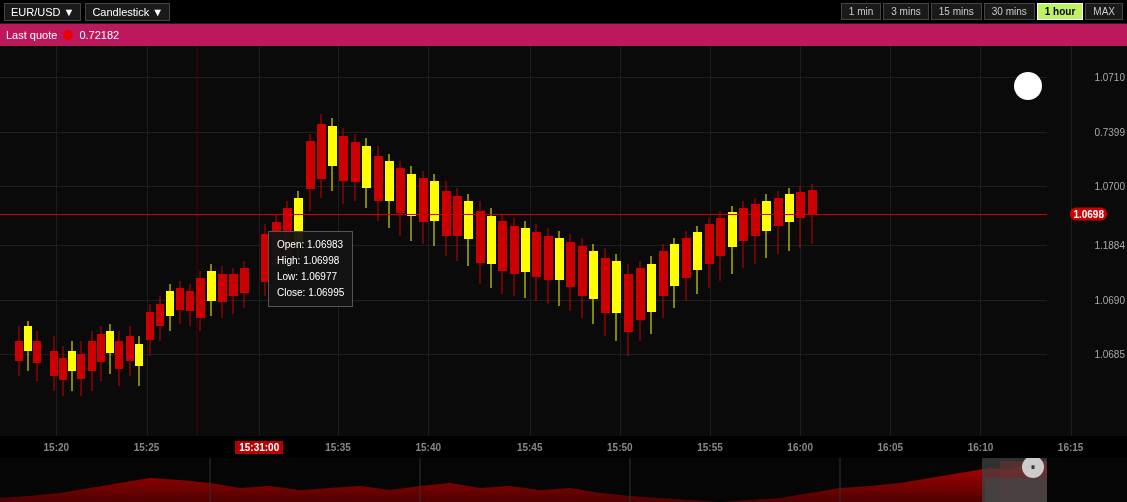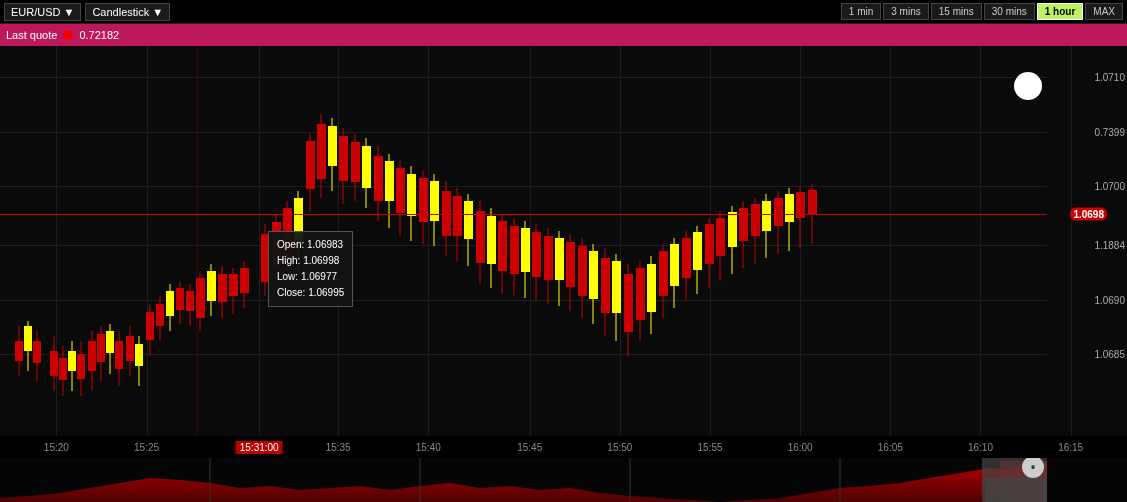--- a/index.html
+++ b/index.html
@@ -150,20 +150,21 @@
       white-space: nowrap;
     }
 
     
     #time-axis {
       height: 22px;
       background: #000;
       position: relative;
       display: flex;
       align-items: center;
+      font-weight: bold;
     }
     .time-label {
       position: absolute;
       font-size: 10px;
       color: #888;
       transform: translateX(-50%);
     }
     .time-label.highlighted {
       background: #b00;
       color: #fff;

